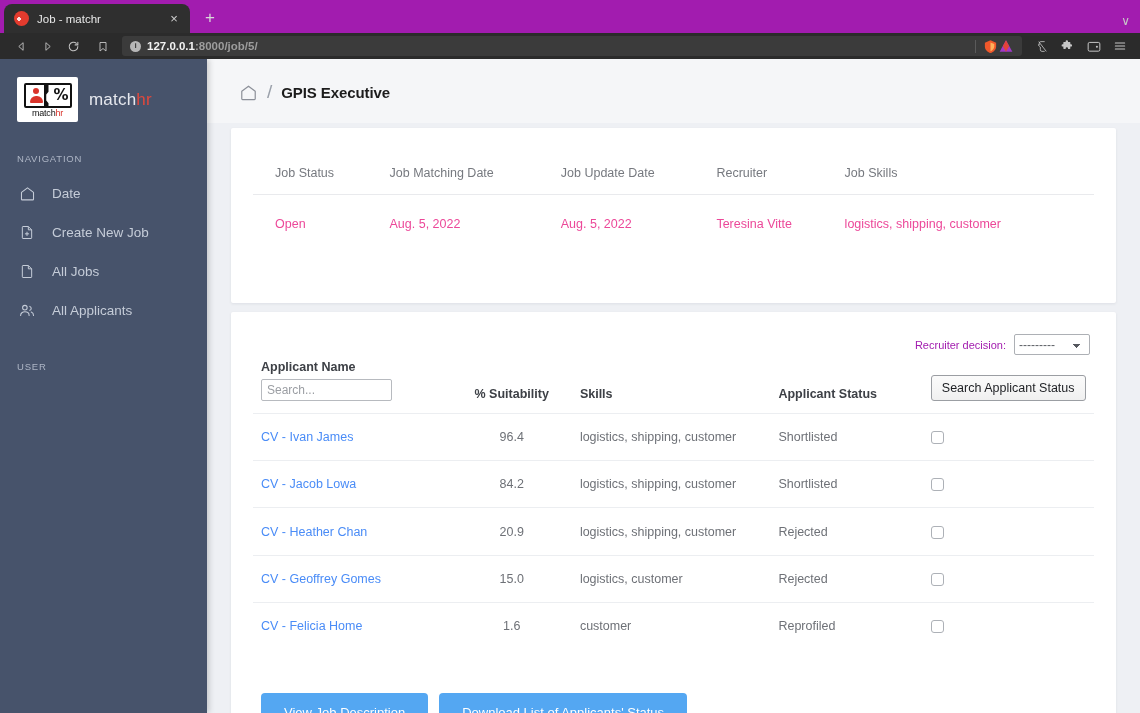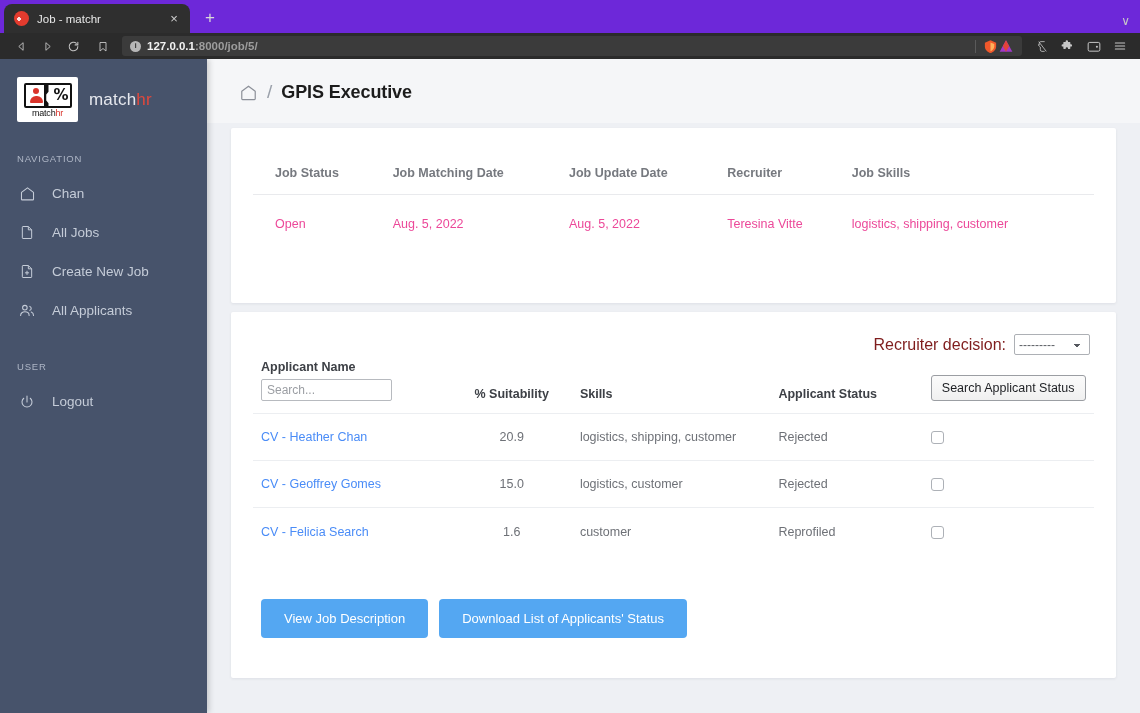--- a/index.html
+++ b/index.html
@@ -7,21 +7,21 @@
     width: 1140px; height: 713px;
     font-family: "Liberation Sans", sans-serif;
     background: #202020;
     overflow: hidden;
   }
 
   
   .browser { width: 1140px; height: 713px; display: flex; flex-direction: column; background: #1c1c1c; }
 
   .tabstrip {
-    height: 33px; background: #6d28d9; display: flex; align-items: flex-end;
+    height: 33px; background: #a21caf; display: flex; align-items: flex-end;
     padding-left: 4px; flex: none; position: relative;
   }
   .tab {
     width: 186px; height: 29px; background: #2f2f2f;
     border-radius: 8px 8px 0 0; display: flex; align-items: center;
     padding: 0 8px 0 10px; gap: 8px;
   }
   .favicon {
     width: 15px; height: 15px; border-radius: 50%;
     background: #e33b2e; flex: none; position: relative; overflow: hidden;
@@ -144,44 +144,44 @@
   
   .content { flex: 1; overflow-y: auto; background: #eef0f4; position: relative; }
   .content::-webkit-scrollbar { width: 0; }
 
   .page-head {
     background: #f5f6f8; padding: 22px 0 20px 32px;
     display: flex; align-items: center; gap: 9px;
   }
   .home-ico { width: 19px; height: 19px; color: #8b8f98; flex: none; display: flex; align-items: center; }
   .crumb-sep { color: #9aa0aa; font-size: 19px; font-weight: 300; }
-  .page-title { font-size: 18px; font-weight: bold; color: #1c1c1c; letter-spacing: -.1px; }
+  .page-title { font-size: 15px; font-weight: bold; color: #1c1c1c; letter-spacing: -.1px; }
 
   .card {
     background: #fff; margin: 0 24px; border-radius: 2px;
     box-shadow: 0 1px 3px rgba(30,40,60,.08);
   }
   .card-jobinfo { margin-top: 5px; padding: 28px 22px 62px; }
   .card-applicants { margin-top: 9px; padding: 22px 22px 40px; }
 
   table { width: 100%; border-collapse: collapse; }
   .jobinfo-table th {
-    text-align: left; font-size: 12.5px; font-weight: bold; color: #76797f;
+    text-align: left; font-size: 12.5px; font-weight: normal; color: #76797f;
     padding: 10px 10px 14px 0; border-bottom: 1px solid #e9eaed;
   }
   .jobinfo-table th:first-child { padding-left: 22px; }
   .jobinfo-table td {
     text-align: left; font-size: 12.5px; color: #ec4899;
     padding: 22px 10px 10px 0;
   }
   .jobinfo-table td:first-child { padding-left: 22px; }
 
   
   .app-top { display: flex; justify-content: flex-end; align-items: center; gap: 8px; padding-right: 4px; }
-  .rec-label { font-size: 16px; color: #7f1d1d; }
+  .rec-label { font-size: 11px; color: #a21caf; }
   .rec-select {
     font-family: "Liberation Sans", sans-serif; font-size: 12px; color: #5a5d63;
     border: 1px solid #adb0b5; border-radius: 2px; background: #fff;
     height: 21px; width: 76px; padding: 0 4px; cursor: pointer;
     -webkit-appearance: none; appearance: none;
     background-image:
       linear-gradient(45deg, transparent 50%, #55585e 50%),
       linear-gradient(135deg, #55585e 50%, transparent 50%);
     background-position: calc(100% - 12px) 9px, calc(100% - 8px) 9px;
     background-size: 4px 4px, 4px 4px;
@@ -334,67 +334,58 @@
       </div>
 
       <div class="nav-section">NAVIGATION</div>
 
       <div class="nav-item">
         <span class="nav-icon">
           <svg width="17" height="17" viewBox="0 0 24 24" fill="none" stroke="currentColor" stroke-width="1.5" stroke-linejoin="round">
               <path d="M3.5 10.5 12 4l8.5 6.5V20a1 1 0 0 1-1 1h-15a1 1 0 0 1-1-1z"></path>
             </svg>
         </span>
-        <span>Chan</span>
-      </div>
-
-      <div class="nav-item">
-        <span class="nav-icon">
-          <svg width="16" height="17" viewBox="0 0 24 24" fill="none" stroke="currentColor" stroke-width="1.5" stroke-linejoin="round">
-              <path d="M14 3H6a1 1 0 0 0-1 1v16a1 1 0 0 0 1 1h12a1 1 0 0 0 1-1V8z"></path>
-              <path d="M14 3v5h5"></path>
-            </svg>
-        </span>
-        <span>All Jobs</span>
+        <span>Date</span>
       </div>
 
       <div class="nav-item">
         <span class="nav-icon">
           <svg width="16" height="17" viewBox="0 0 24 24" fill="none" stroke="currentColor" stroke-width="1.5" stroke-linejoin="round">
               <path d="M14 3H6a1 1 0 0 0-1 1v16a1 1 0 0 0 1 1h12a1 1 0 0 0 1-1V8z"></path>
               <path d="M14 3v5h5"></path>
               <path d="M12 11.5v5M9.5 14h5" stroke-linecap="round"></path>
             </svg>
         </span>
         <span>Create New Job</span>
+      </div>
+
+      <div class="nav-item">
+        <span class="nav-icon">
+          <svg width="16" height="17" viewBox="0 0 24 24" fill="none" stroke="currentColor" stroke-width="1.5" stroke-linejoin="round">
+              <path d="M14 3H6a1 1 0 0 0-1 1v16a1 1 0 0 0 1 1h12a1 1 0 0 0 1-1V8z"></path>
+              <path d="M14 3v5h5"></path>
+            </svg>
+        </span>
+        <span>All Jobs</span>
       </div>
 
       <div class="nav-item">
         <span class="nav-icon">
           <svg width="18" height="17" viewBox="0 0 24 24" fill="none" stroke="currentColor" stroke-width="1.5" stroke-linecap="round">
               <circle cx="9" cy="8" r="3.2"></circle>
               <path d="M3 19c0-3.2 2.7-5.2 6-5.2s6 2 6 5.2"></path>
               <path d="M16 6.2a3 3 0 0 1 0 5.6"></path>
               <path d="M18 14.2c2 .8 3.2 2.5 3.2 4.8"></path>
             </svg>
         </span>
         <span>All Applicants</span>
       </div>
 
       <div class="nav-section">USER</div>
 
-      <div class="nav-item">
-        <span class="nav-icon">
-          <svg width="16" height="16" viewBox="0 0 24 24" fill="none" stroke="currentColor" stroke-width="1.6" stroke-linecap="round">
-              <path d="M12 3v9"></path>
-              <path d="M7.1 6.4a7.5 7.5 0 1 0 9.8 0"></path>
-            </svg>
-        </span>
-        <span>Logout</span>
-      </div>
     </div>
 
     <div class="content">
 
       <div class="page-head">
         <span class="home-ico">
           <svg width="19" height="19" viewBox="0 0 24 24" fill="none" stroke="currentColor" stroke-width="1.5" stroke-linejoin="round">
               <path d="M3.5 10.5 12 4l8.5 6.5V20a1 1 0 0 1-1 1h-15a1 1 0 0 1-1-1z"></path>
             </svg>
         </span>
@@ -444,35 +435,49 @@
               <th class="col-suit">% Suitability</th>
               <th class="col-skills">Skills</th>
               <th class="col-status">Applicant Status</th>
               <th class="col-check">
                 <button class="btn-change">Search Applicant Status</button>
               </th>
             </tr>
           </thead>
           <tbody>
             <tr>
+              <td class="c-name"><a href="#">CV - Ivan James</a></td>
+              <td class="c-suit">96.4</td>
+              <td>logistics, shipping, customer</td>
+              <td>Shortlisted</td>
+              <td class="c-check"><input class="row-check" type="checkbox" style=""></td>
+            </tr>
+            <tr>
+              <td class="c-name"><a href="#">CV - Jacob Lowa</a></td>
+              <td class="c-suit">84.2</td>
+              <td>logistics, shipping, customer</td>
+              <td>Shortlisted</td>
+              <td class="c-check"><input class="row-check" type="checkbox" style=""></td>
+            </tr>
+            <tr>
               <td class="c-name"><a href="#">CV - Heather Chan</a></td>
               <td class="c-suit">20.9</td>
               <td>logistics, shipping, customer</td>
               <td>Rejected</td>
               <td class="c-check"><input class="row-check" type="checkbox" style=""></td>
             </tr>
             <tr>
               <td class="c-name"><a href="#">CV - Geoffrey Gomes</a></td>
               <td class="c-suit">15.0</td>
               <td>logistics, customer</td>
               <td>Rejected</td>
               <td class="c-check"><input class="row-check" type="checkbox" style=""></td>
             </tr>
             <tr>
-              <td class="c-name"><a href="#">CV - Felicia Search</a></td>
+              <td class="c-name"><a href="#">CV - Felicia Home</a></td>
               <td class="c-suit">1.6</td>
               <td>customer</td>
               <td>Reprofiled</td>
               <td class="c-check"><input class="row-check" type="checkbox" style=""></td>
             </tr>
           </tbody>
         </table>
 
         <div class="actions">
           <button class="btn-primary">View Job Description</button>

